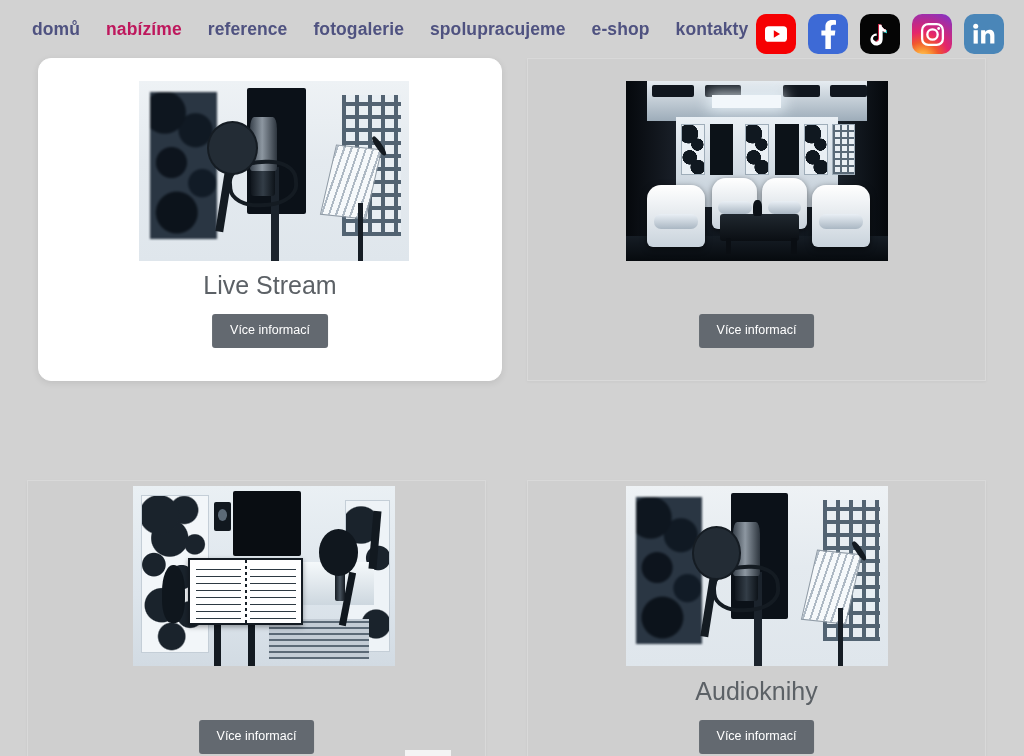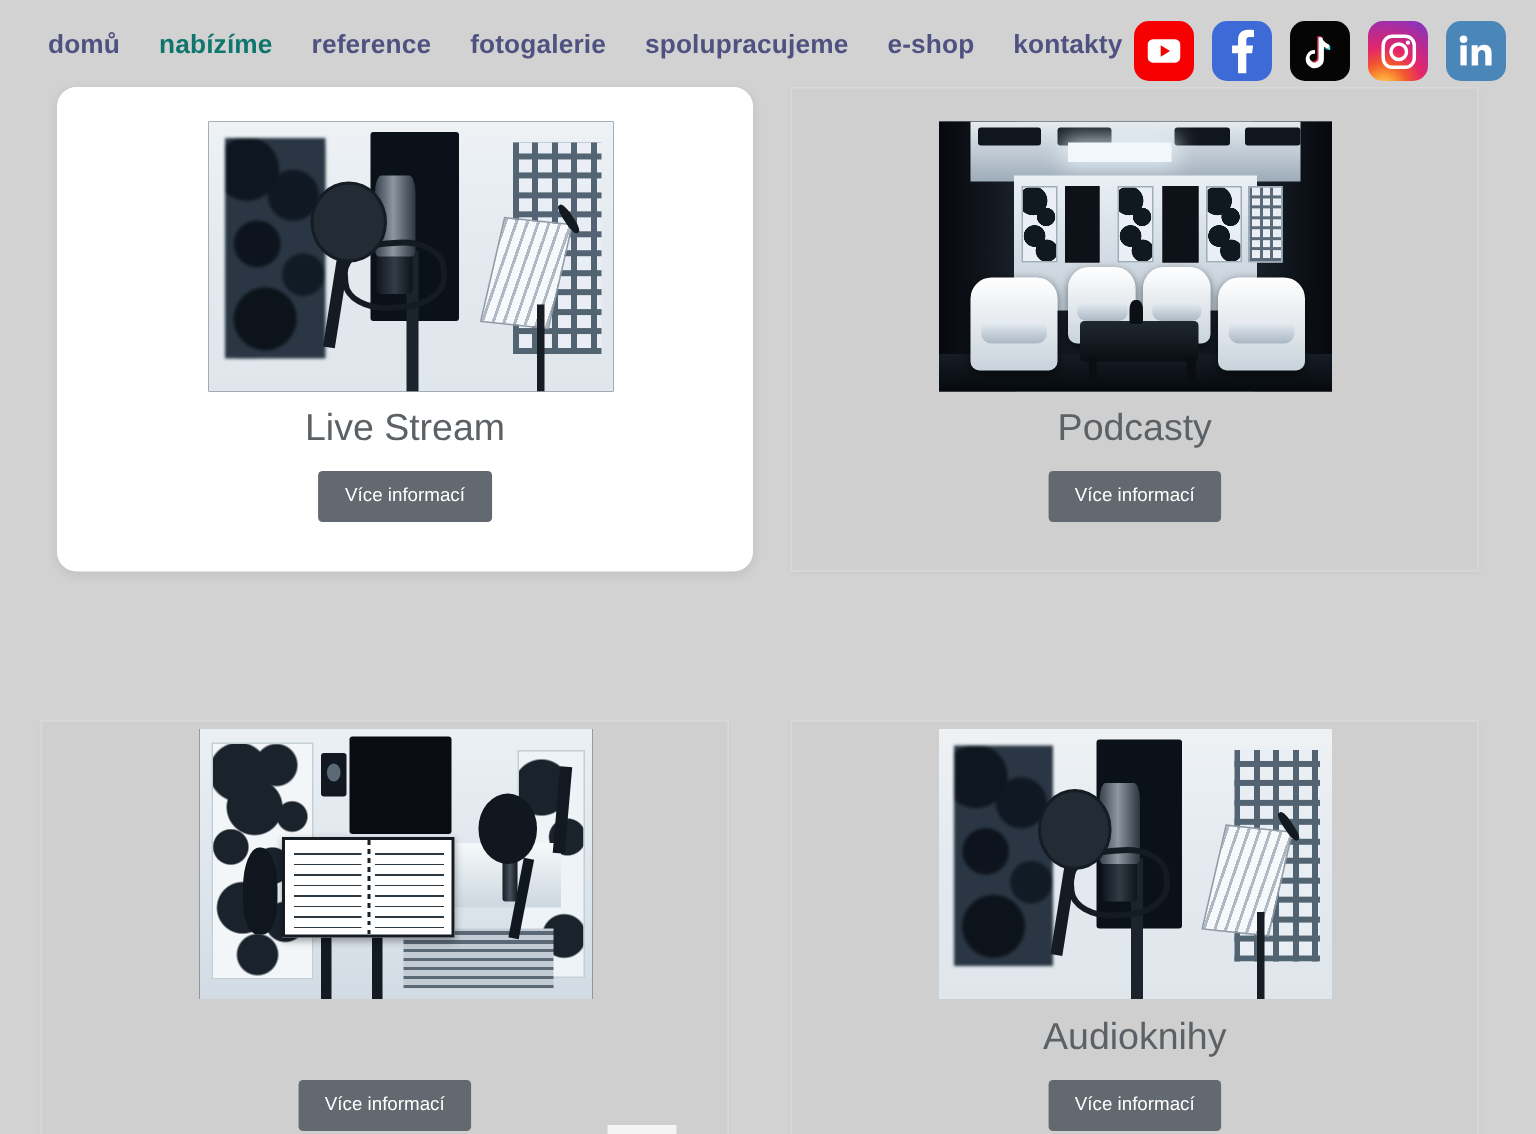--- a/index.html
+++ b/index.html
@@ -26,21 +26,21 @@
   }
   .nav-item {
     font-size: 17.5px;
     font-weight: 600;
     color: #4f5280;
     letter-spacing: .1px;
     cursor: pointer;
     white-space: nowrap;
     text-decoration: none;
   }
-  .nav-item.active { color: #0f766e; }
+  .nav-item.active { color: #be185d; }
 
   .socials {
     position: absolute; right: 20px; top: 14px;
     display: flex; align-items: center; gap: 12px;
   }
   .social { width: 40px; height: 40px; border-radius: 10px; position: relative;
             display: flex; align-items: center; justify-content: center;
             cursor: pointer; flex: none; }
   .s-youtube  { background: #f60002; }
   .s-facebook { background: #3d6ad6; }
@@ -333,21 +333,20 @@
         <div class="chair" style="left:8%;  width:22%;"></div>
         <div class="chair" style="left:33%; width:17%; height:28%; bottom:18%;"></div>
         <div class="chair" style="left:52%; width:17%; height:28%; bottom:18%;"></div>
         <div class="chair" style="left:71%; width:22%;"></div>
         <div class="table"></div>
         <div class="tleg" style="left:38%;"></div>
         <div class="tleg" style="left:63%;"></div>
         <div class="vase"></div>
       </div>
     </div>
-    <div class="card-title" style="top:212px;">Podcasty</div>
     <button class="card-btn" style="top:255px;">Více informací</button>
   </div>
 
   <div class="card" style="left:27px; top:480px; width:459px; height:300px;">
     <div class="card-photo" style="left:105px; top:5px; width:262px; height:180px;">
       <div class="ph scnC">
         <div class="dotp"></div>
           <div class="dotp2"></div>
         <div class="monitor"></div>
           <div class="spk"></div>

